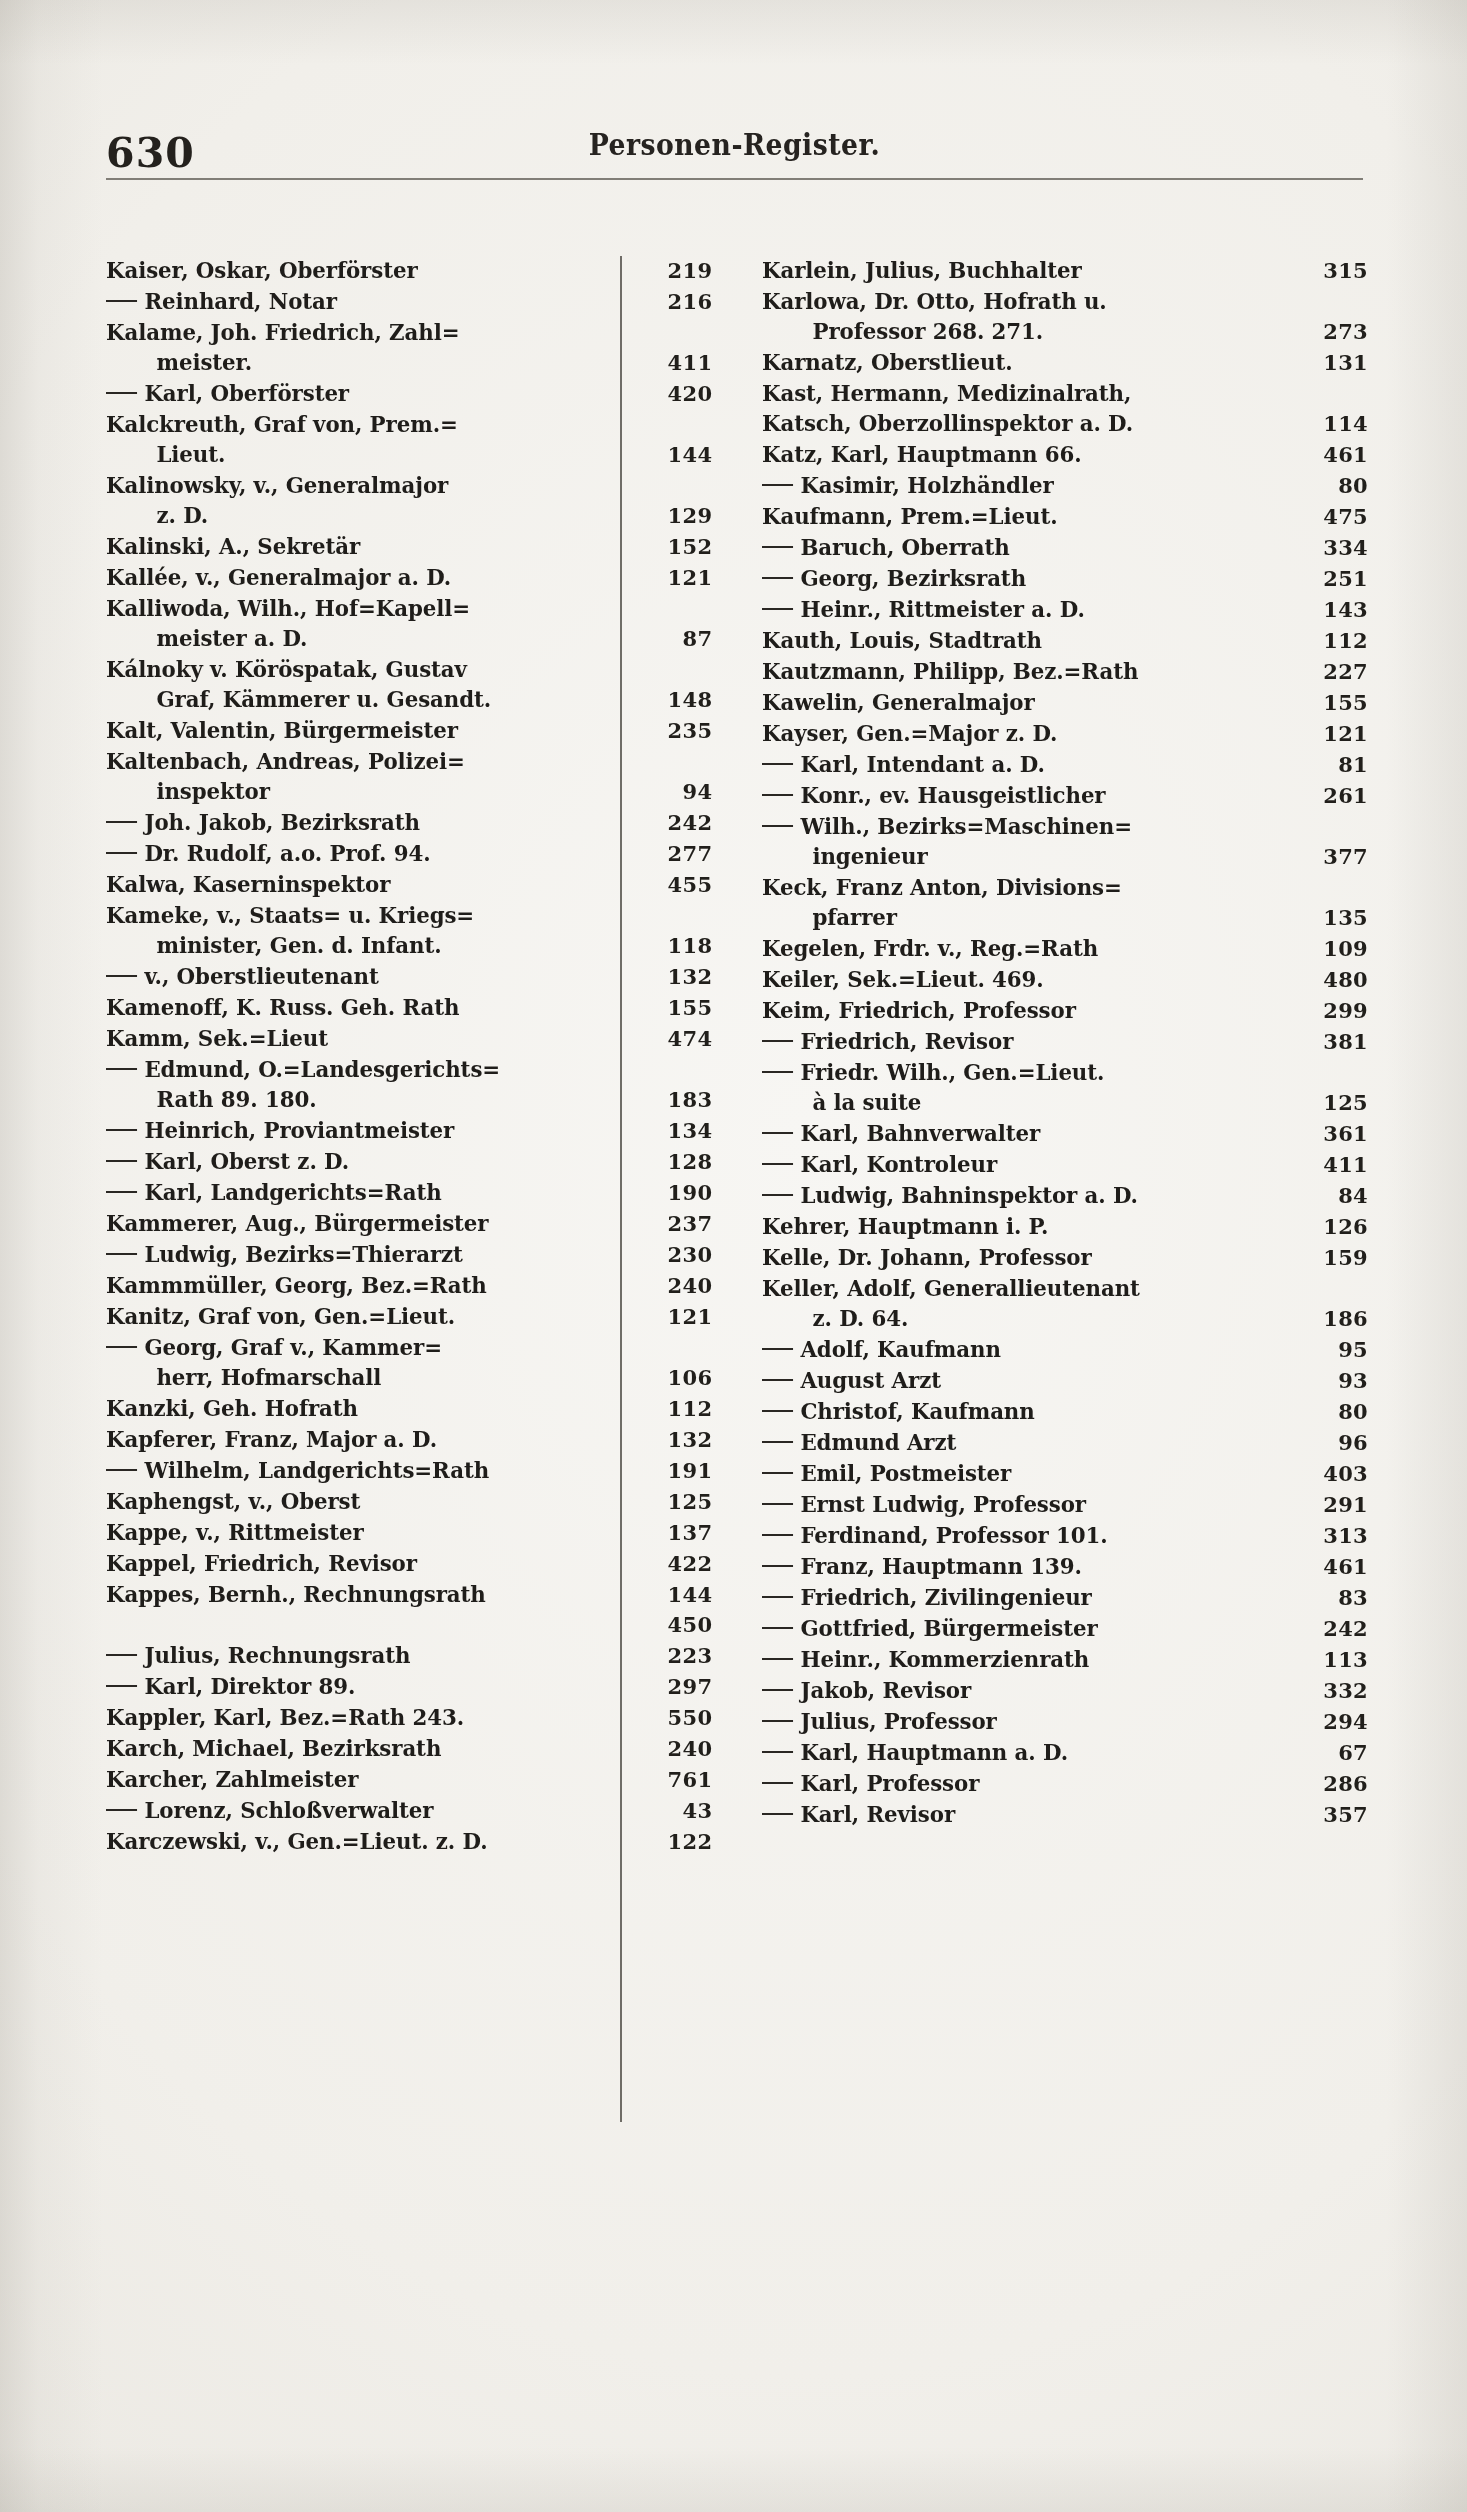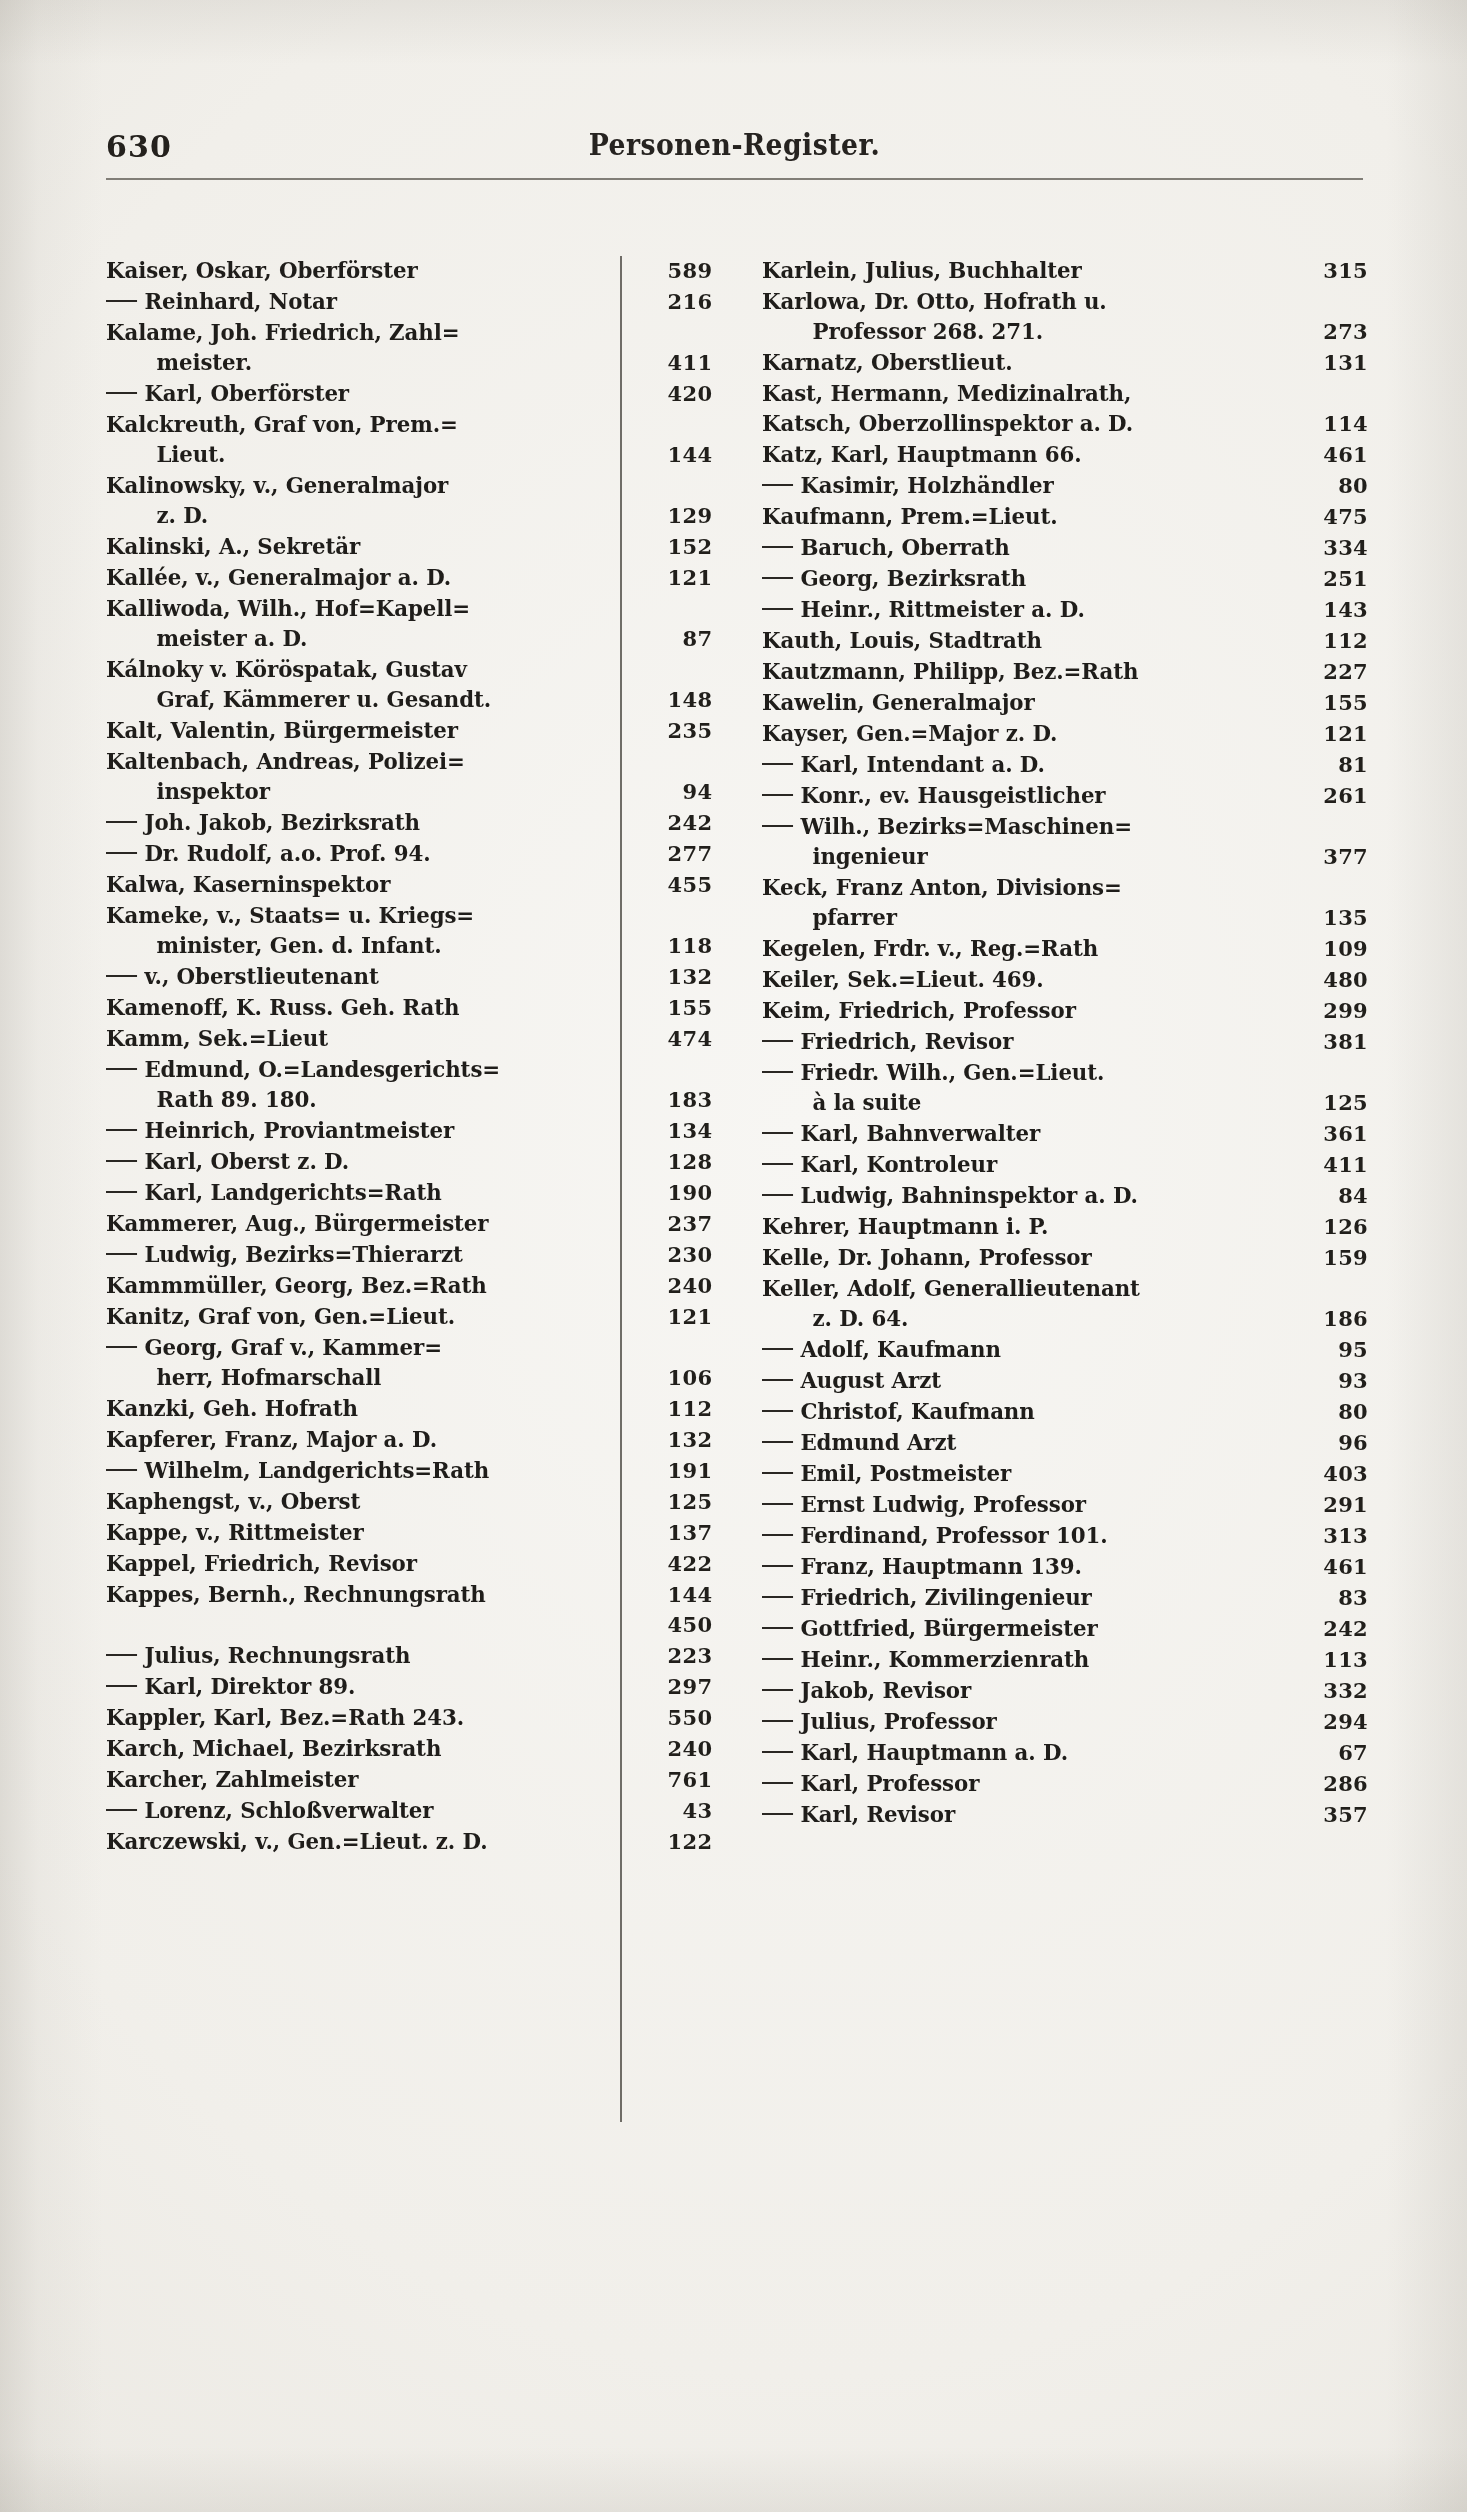--- a/index.html
+++ b/index.html
@@ -45,21 +45,21 @@
     position: absolute;
     left: 106px;
     top: 126px;
     width: 1257px;
     height: 65px;
   }
   .folio {
     position: absolute;
     left: 0;
     top: 3.3px;
-    font-size: 30px;
+    font-size: 41px;
     font-weight: 700;
     letter-spacing: 1.1px;
     color: #24211d;
     font-family: "DejaVu Serif", "Liberation Serif", serif;
   }
   .running-title {
     position: absolute;
     left: 0;
     right: 0;
     top: 2.2px;
@@ -161,21 +161,21 @@
   <div class="header">
     <div class="folio">630</div>
     <div class="running-title">Personen-Register.</div>
     <div class="rule"></div>
   </div>
 
   <div class="columns">
     <div class="col col-left" id="col-left">
         <div class="entry">
           <span class="txt fr">Kaiser, Oskar, Oberförster</span>
-          <span class="pg">589</span>
+          <span class="pg">219</span>
         </div>
         <div class="entry">
           <span class="txt fr"><span class="dash"></span><span>Reinhard, Notar</span></span>
           <span class="pg">216</span>
         </div>
         <div class="entry">
           <span class="txt fr">Kalame, Joh. Friedrich, Zahl=</span>
           <span class="pg"></span>
         </div>
         <div class="entry cont">

